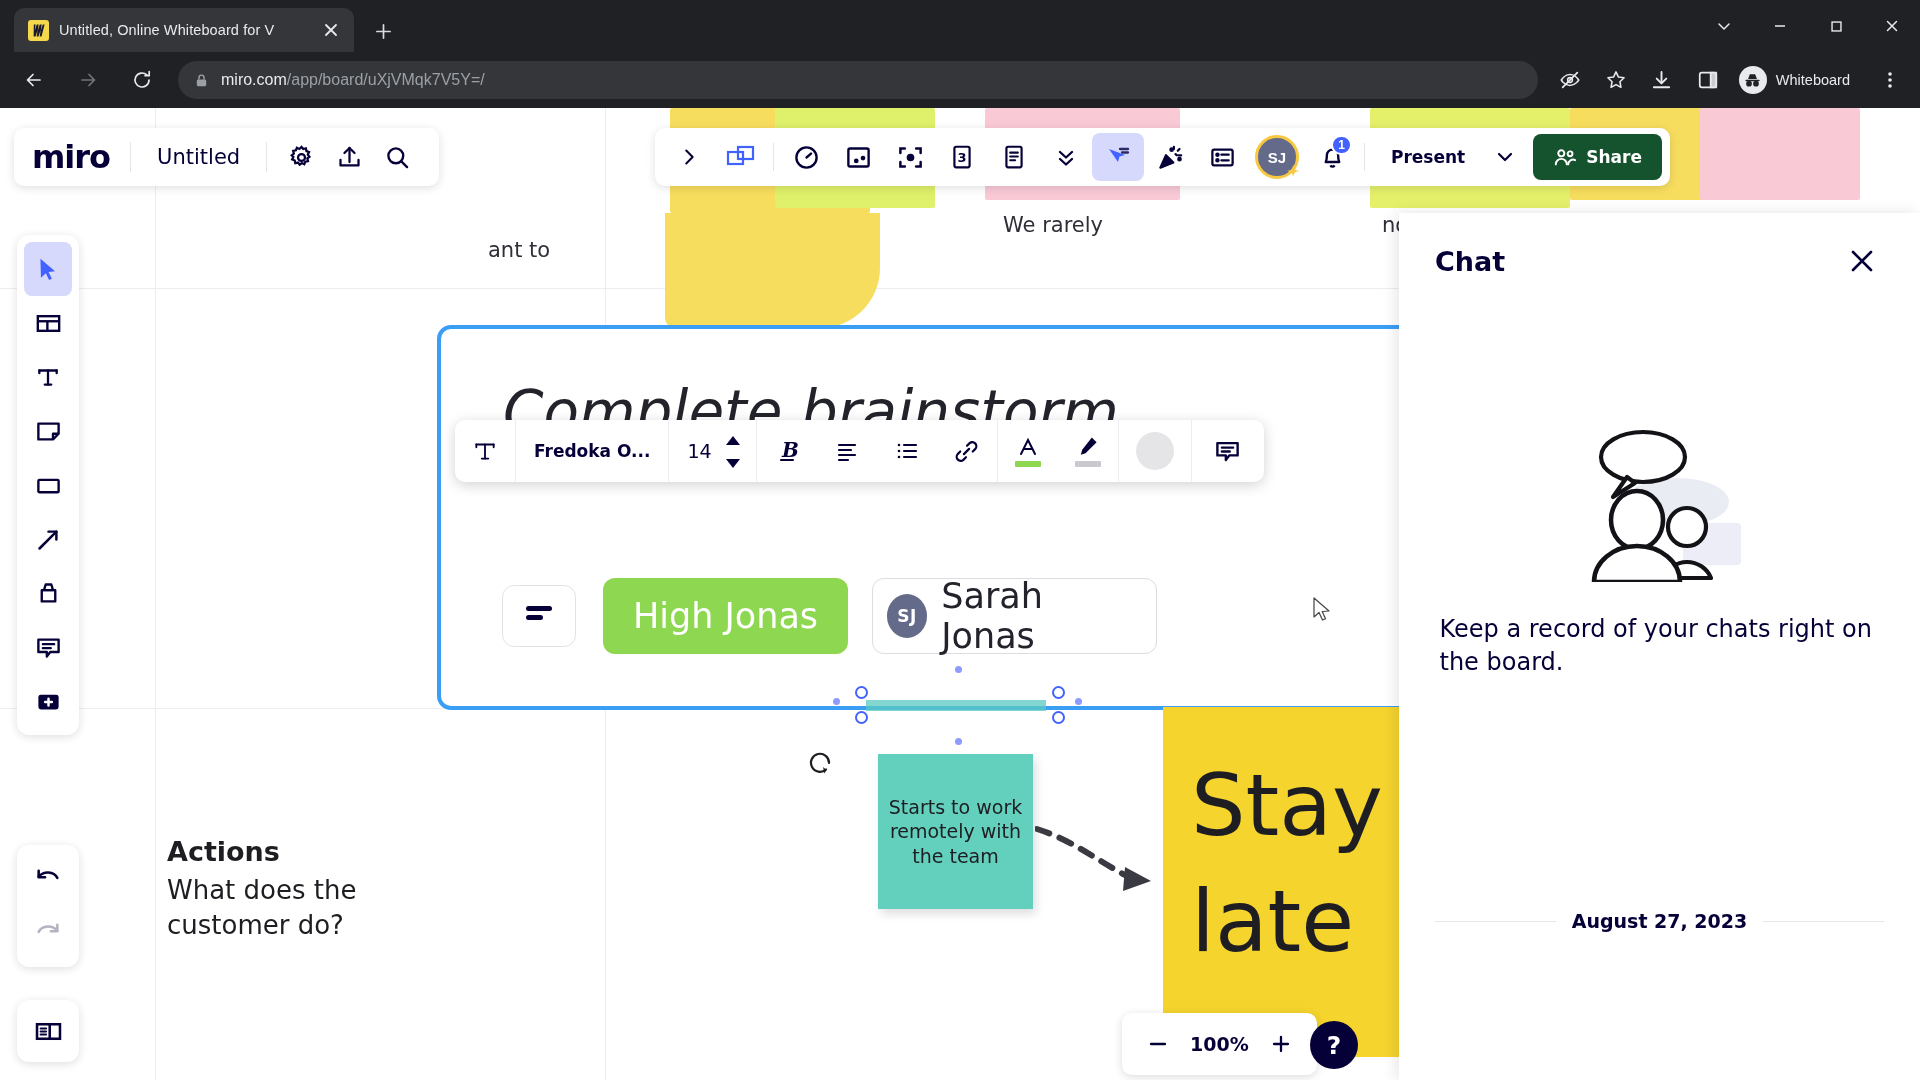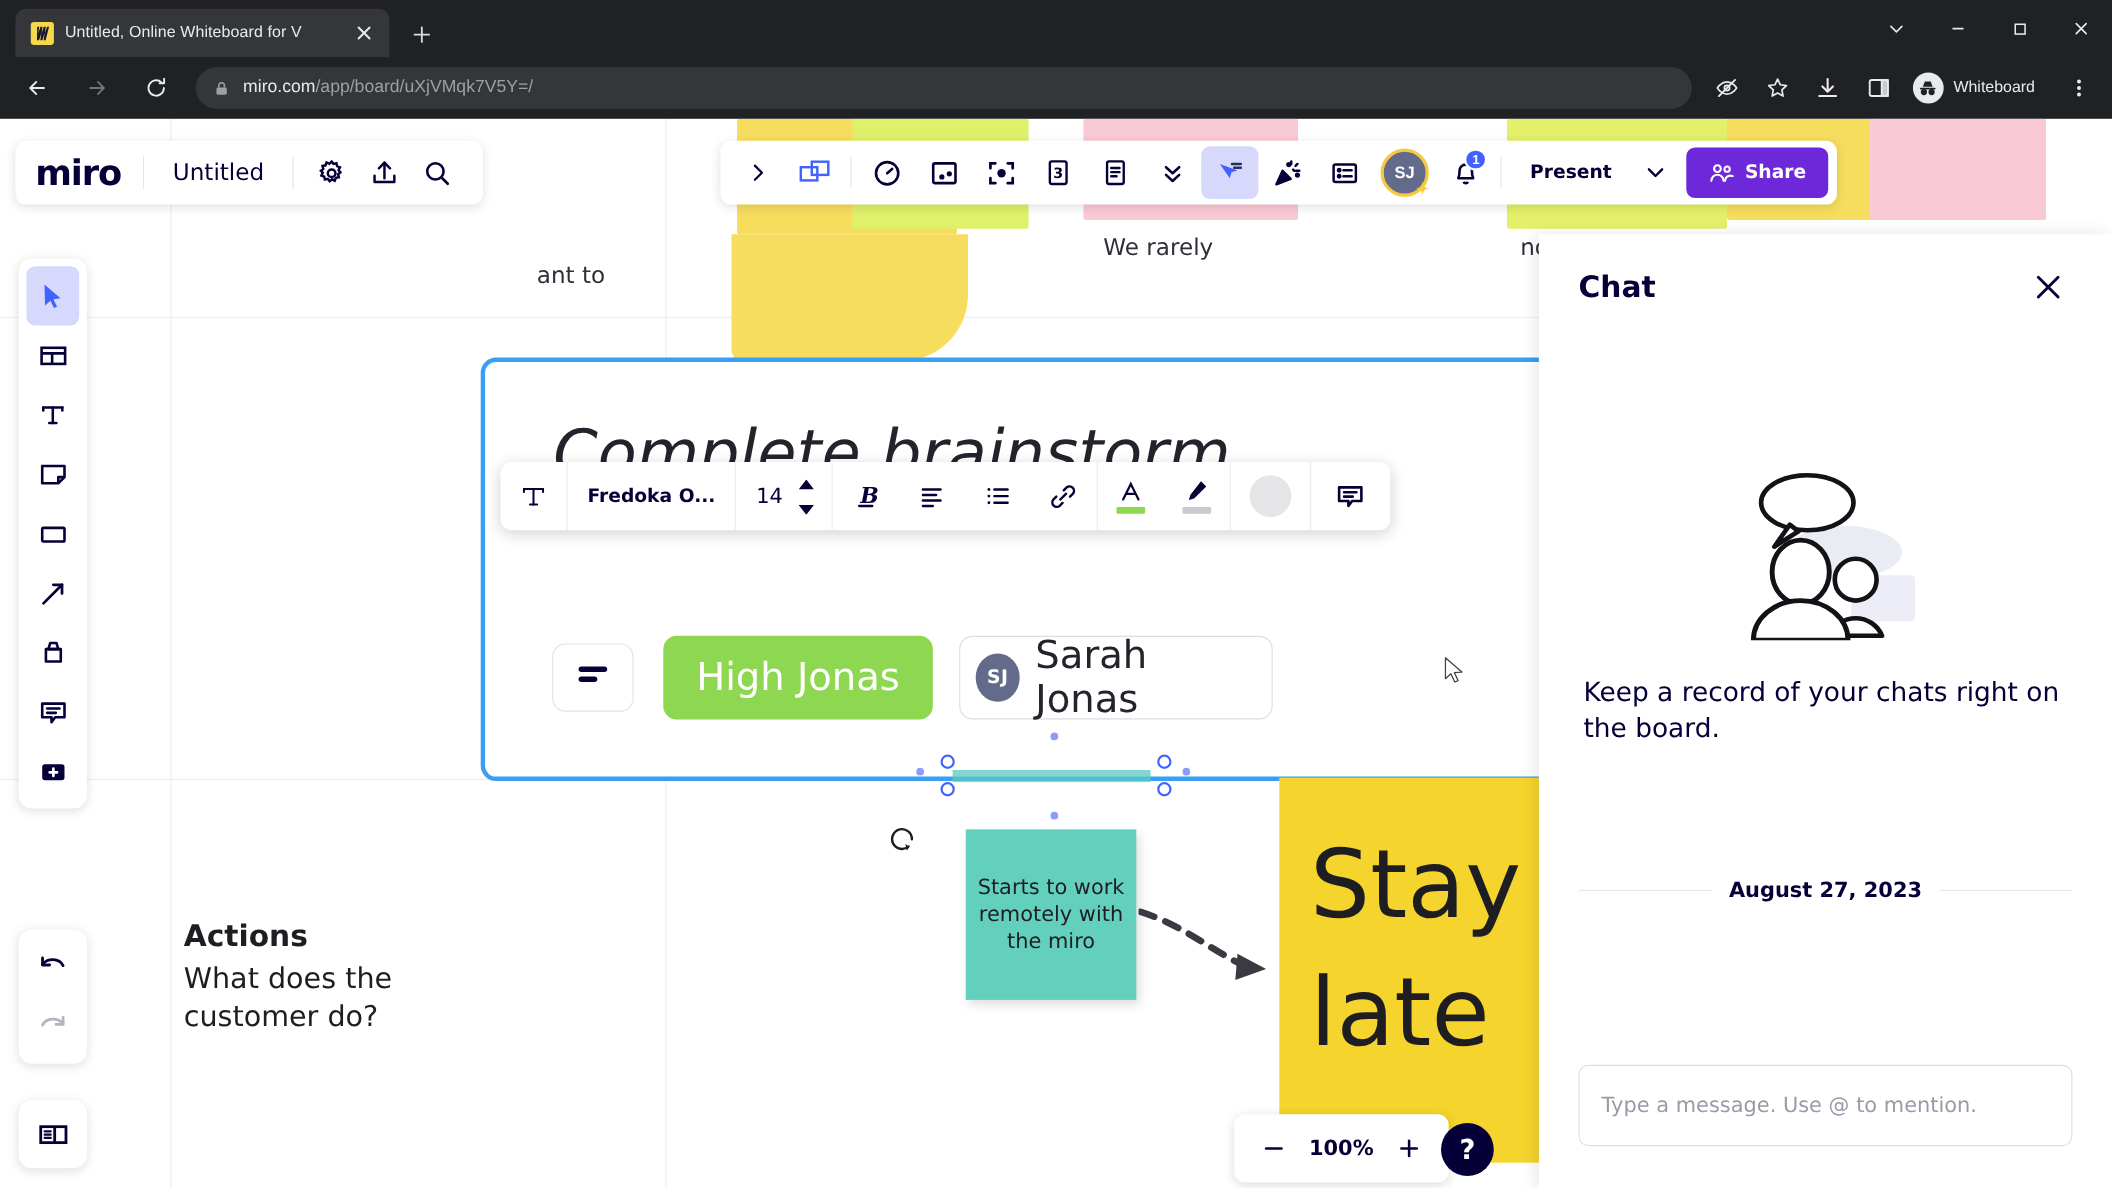--- a/index.html
+++ b/index.html
@@ -123,21 +123,21 @@
   .avatar-badge .spark { position: absolute; right: -3px; bottom: -3px; color: #f7c942; font-size: 14px; }
   .bell-wrap { position: relative; width: 52px; height: 48px; display: flex; align-items: center; justify-content: center; color: #050038; }
   .bell-badge {
     position: absolute; top: 2px; right: 6px; min-width: 20px; height: 20px; border-radius: 10px;
     background: #4262ff; color: #fff; font-size: 12px; font-weight: 700;
     display: flex; align-items: center; justify-content: center; padding: 0 5px; border: 2px solid #fff;
   }
   .present-btn { height: 46px; display: flex; align-items: center; padding: 0 20px; font-size: 17px; font-weight: 700; color: #050038; font-family: "DejaVu Sans", sans-serif; }
   .present-caret { width: 40px; height: 46px; display: flex; align-items: center; justify-content: center; color: #050038; }
   .share-btn {
-    height: 46px; background: #6d28d9; color: #fff; border-radius: 8px;
+    height: 46px; background: #14532d; color: #fff; border-radius: 8px;
     display: flex; align-items: center; gap: 9px; padding: 0 20px; font-size: 17px; font-weight: 700;
     margin-left: 8px; font-family: "DejaVu Sans", sans-serif;
   }
 
   
   .left-tools {
     position: absolute; left: 17px; top: 235px; width: 62px; background: #fff;
     border-radius: 12px; box-shadow: 0 2px 10px rgba(0,0,0,.13); padding: 7px 0; z-index: 40;
   }
   .tool {
@@ -386,21 +386,21 @@
   </div>
 
   <div style="position:absolute;left:805px;top:640px;color:#1d1d22;">
     <svg width="30" height="30" viewBox="0 0 30 30" fill="none" stroke="currentColor" stroke-width="2.2">
       <path d="M24 15 A9 9 0 1 0 21 21.5" stroke-linecap="round"></path>
       <path d="M18 19 L21.5 22 L19.5 25.5" fill="currentColor" stroke="none"></path>
     </svg>
   </div>
 
   <div class="sticky" style="left:878px;top:646px;width:155px;height:155px;background:#63cfbd;">
-    <div class="sticky-text" style="font-size:19px;">Starts to work remotely with the miro</div>
+    <div class="sticky-text" style="font-size:19px;">Starts to work remotely with the team</div>
   </div>
 
   <svg style="position:absolute;left:1035px;top:715px;width:120px;height:75px;" viewBox="0 0 120 75">
     <path d="M2 6 C 40 18, 65 40, 96 55" stroke="#3a3a42" stroke-width="6" fill="none" stroke-dasharray="13 11" stroke-linecap="round"></path>
     <path d="M90 44 L116 58 L88 68 Z" fill="#3a3a42"></path>
   </svg>
 
   <div class="sticky" style="left:1163px;top:599px;width:280px;height:350px;background:#f5d42e;box-shadow:none;">
     <div style="padding:40px 0 0 28px;font-family:'DejaVu Sans',sans-serif;font-size:86px;line-height:1.35;color:#1d1d22;">Stay<br>late</div>
   </div>
@@ -744,23 +744,20 @@
     </div>
     <div class="chat-empty-text">Keep a record of your chats right on the board.</div>
 
     <div class="chat-date-wrap">
       <span class="chat-date-line"></span>
       <span class="chat-date">August 27, 2023</span>
       <span class="chat-date-line"></span>
     </div>
   </div>
 
-  <div class="chat-input-wrap">
-    <div class="chat-input">Type a message. Use @ to mention.</div>
-  </div>
 </div>
 
 <div class="zoom-ctrl">
   <div class="zoom-btn">
     <svg width="24" height="24" viewBox="0 0 24 24" stroke="currentColor" stroke-width="2.3" stroke-linecap="round">
         <path d="M5 12 H19"></path>
       </svg>
   </div>
   <div class="zoom-val">100%</div>
   <div class="zoom-btn">

